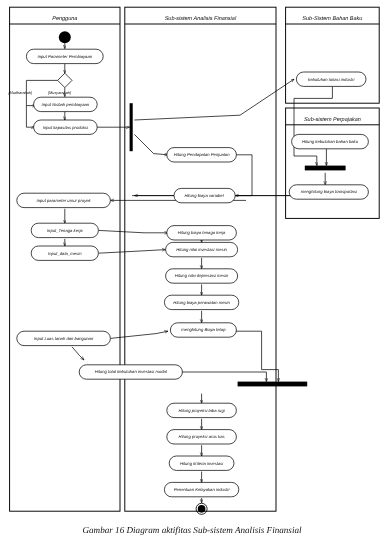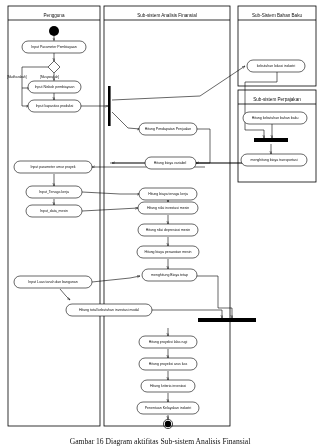--- a/index.html
+++ b/index.html
@@ -1,18 +1,18 @@
 <!DOCTYPE html>
 <html><head>
 <meta charset="utf-8">
 <style>
   html,body{margin:0;padding:0;background:#ffffff;}
   body{width:320px;height:448px;overflow:hidden;
        font-family:"Liberation Sans","DejaVu Sans",sans-serif;color:#000;}
-  #stage{position:relative;width:320px;height:448px;}
+  #stage{position:relative;width:320px;height:448px;font-style:italic;}
   svg{display:block;position:absolute;top:0;left:0;}
   .lane-title{font-size:4.6px;text-anchor:middle;fill:#111;}
   .node-text{font-size:3.5px;text-anchor:middle;fill:#111;dominant-baseline:middle;}
   .guard{font-size:3.2px;fill:#111;}
   .cap{font-size:7.6px;text-anchor:middle;fill:#111;
        font-family:"Liberation Serif","DejaVu Serif",serif;}
   .lane{fill:none;stroke:#000;stroke-width:0.8;}
   .act{fill:#ffffff;stroke:#000;stroke-width:0.6;}
   .flow{stroke:#000;stroke-width:0.6;fill:none;}
   .bar{fill:#000;}

